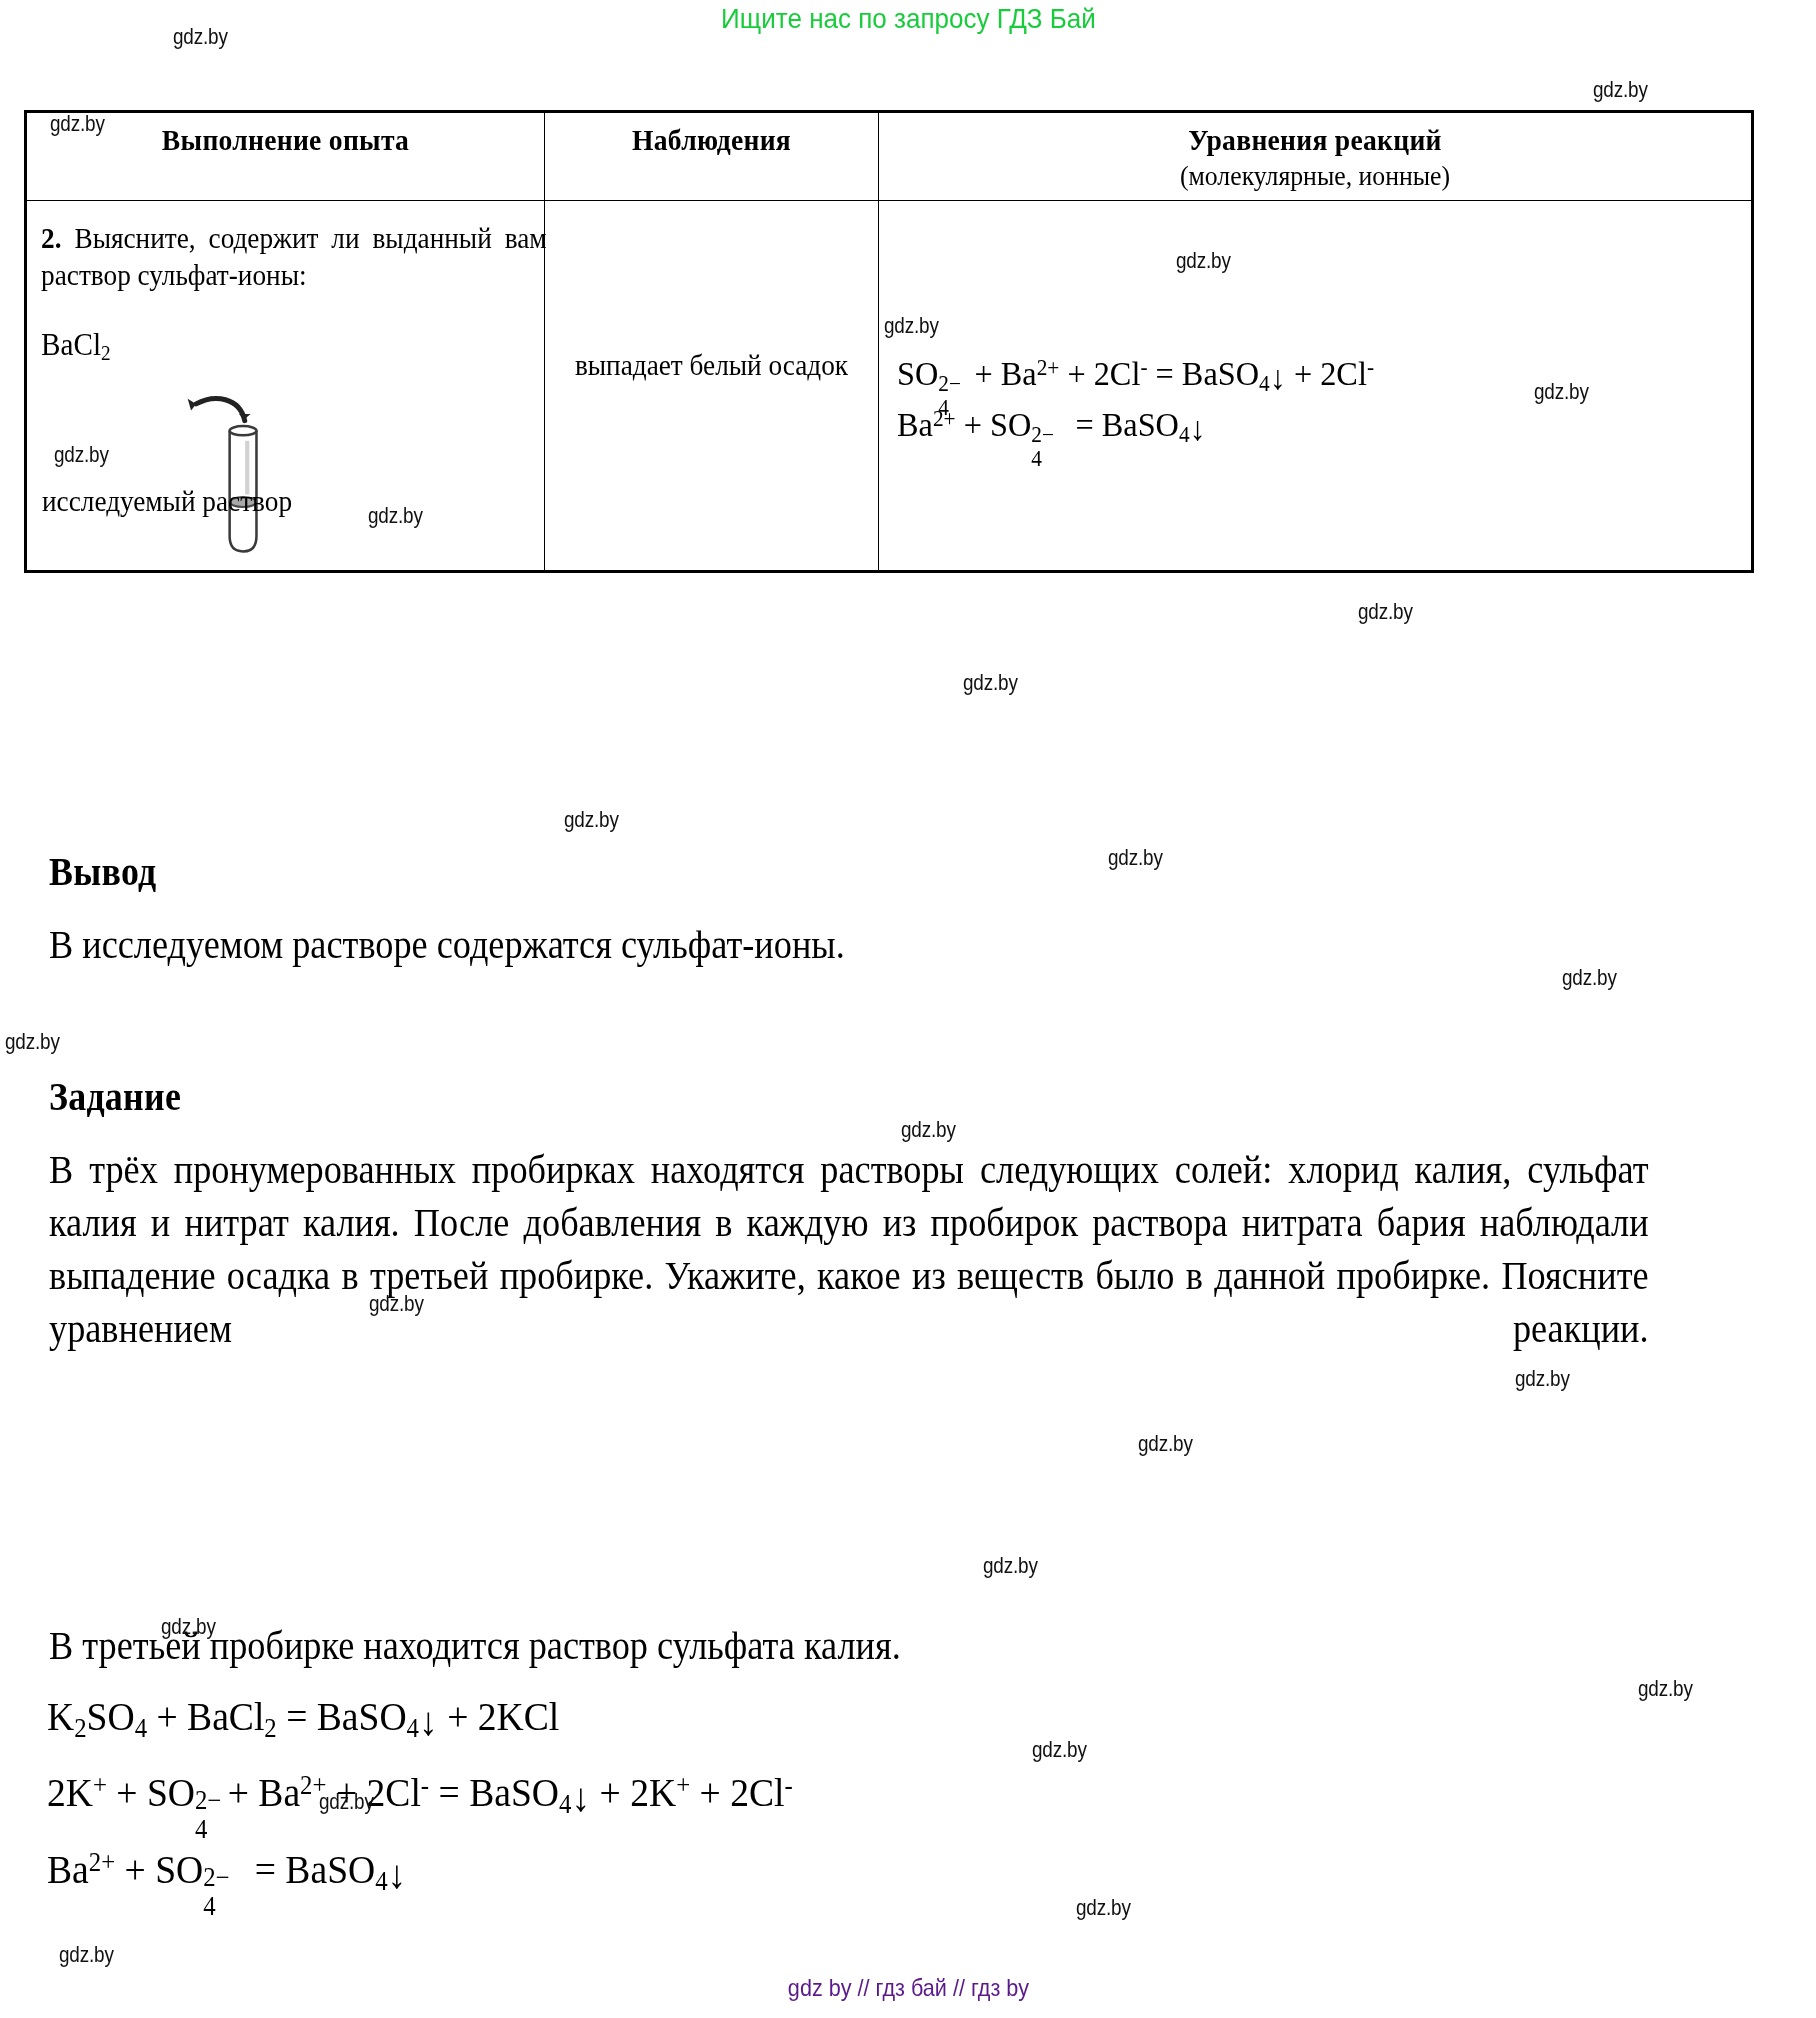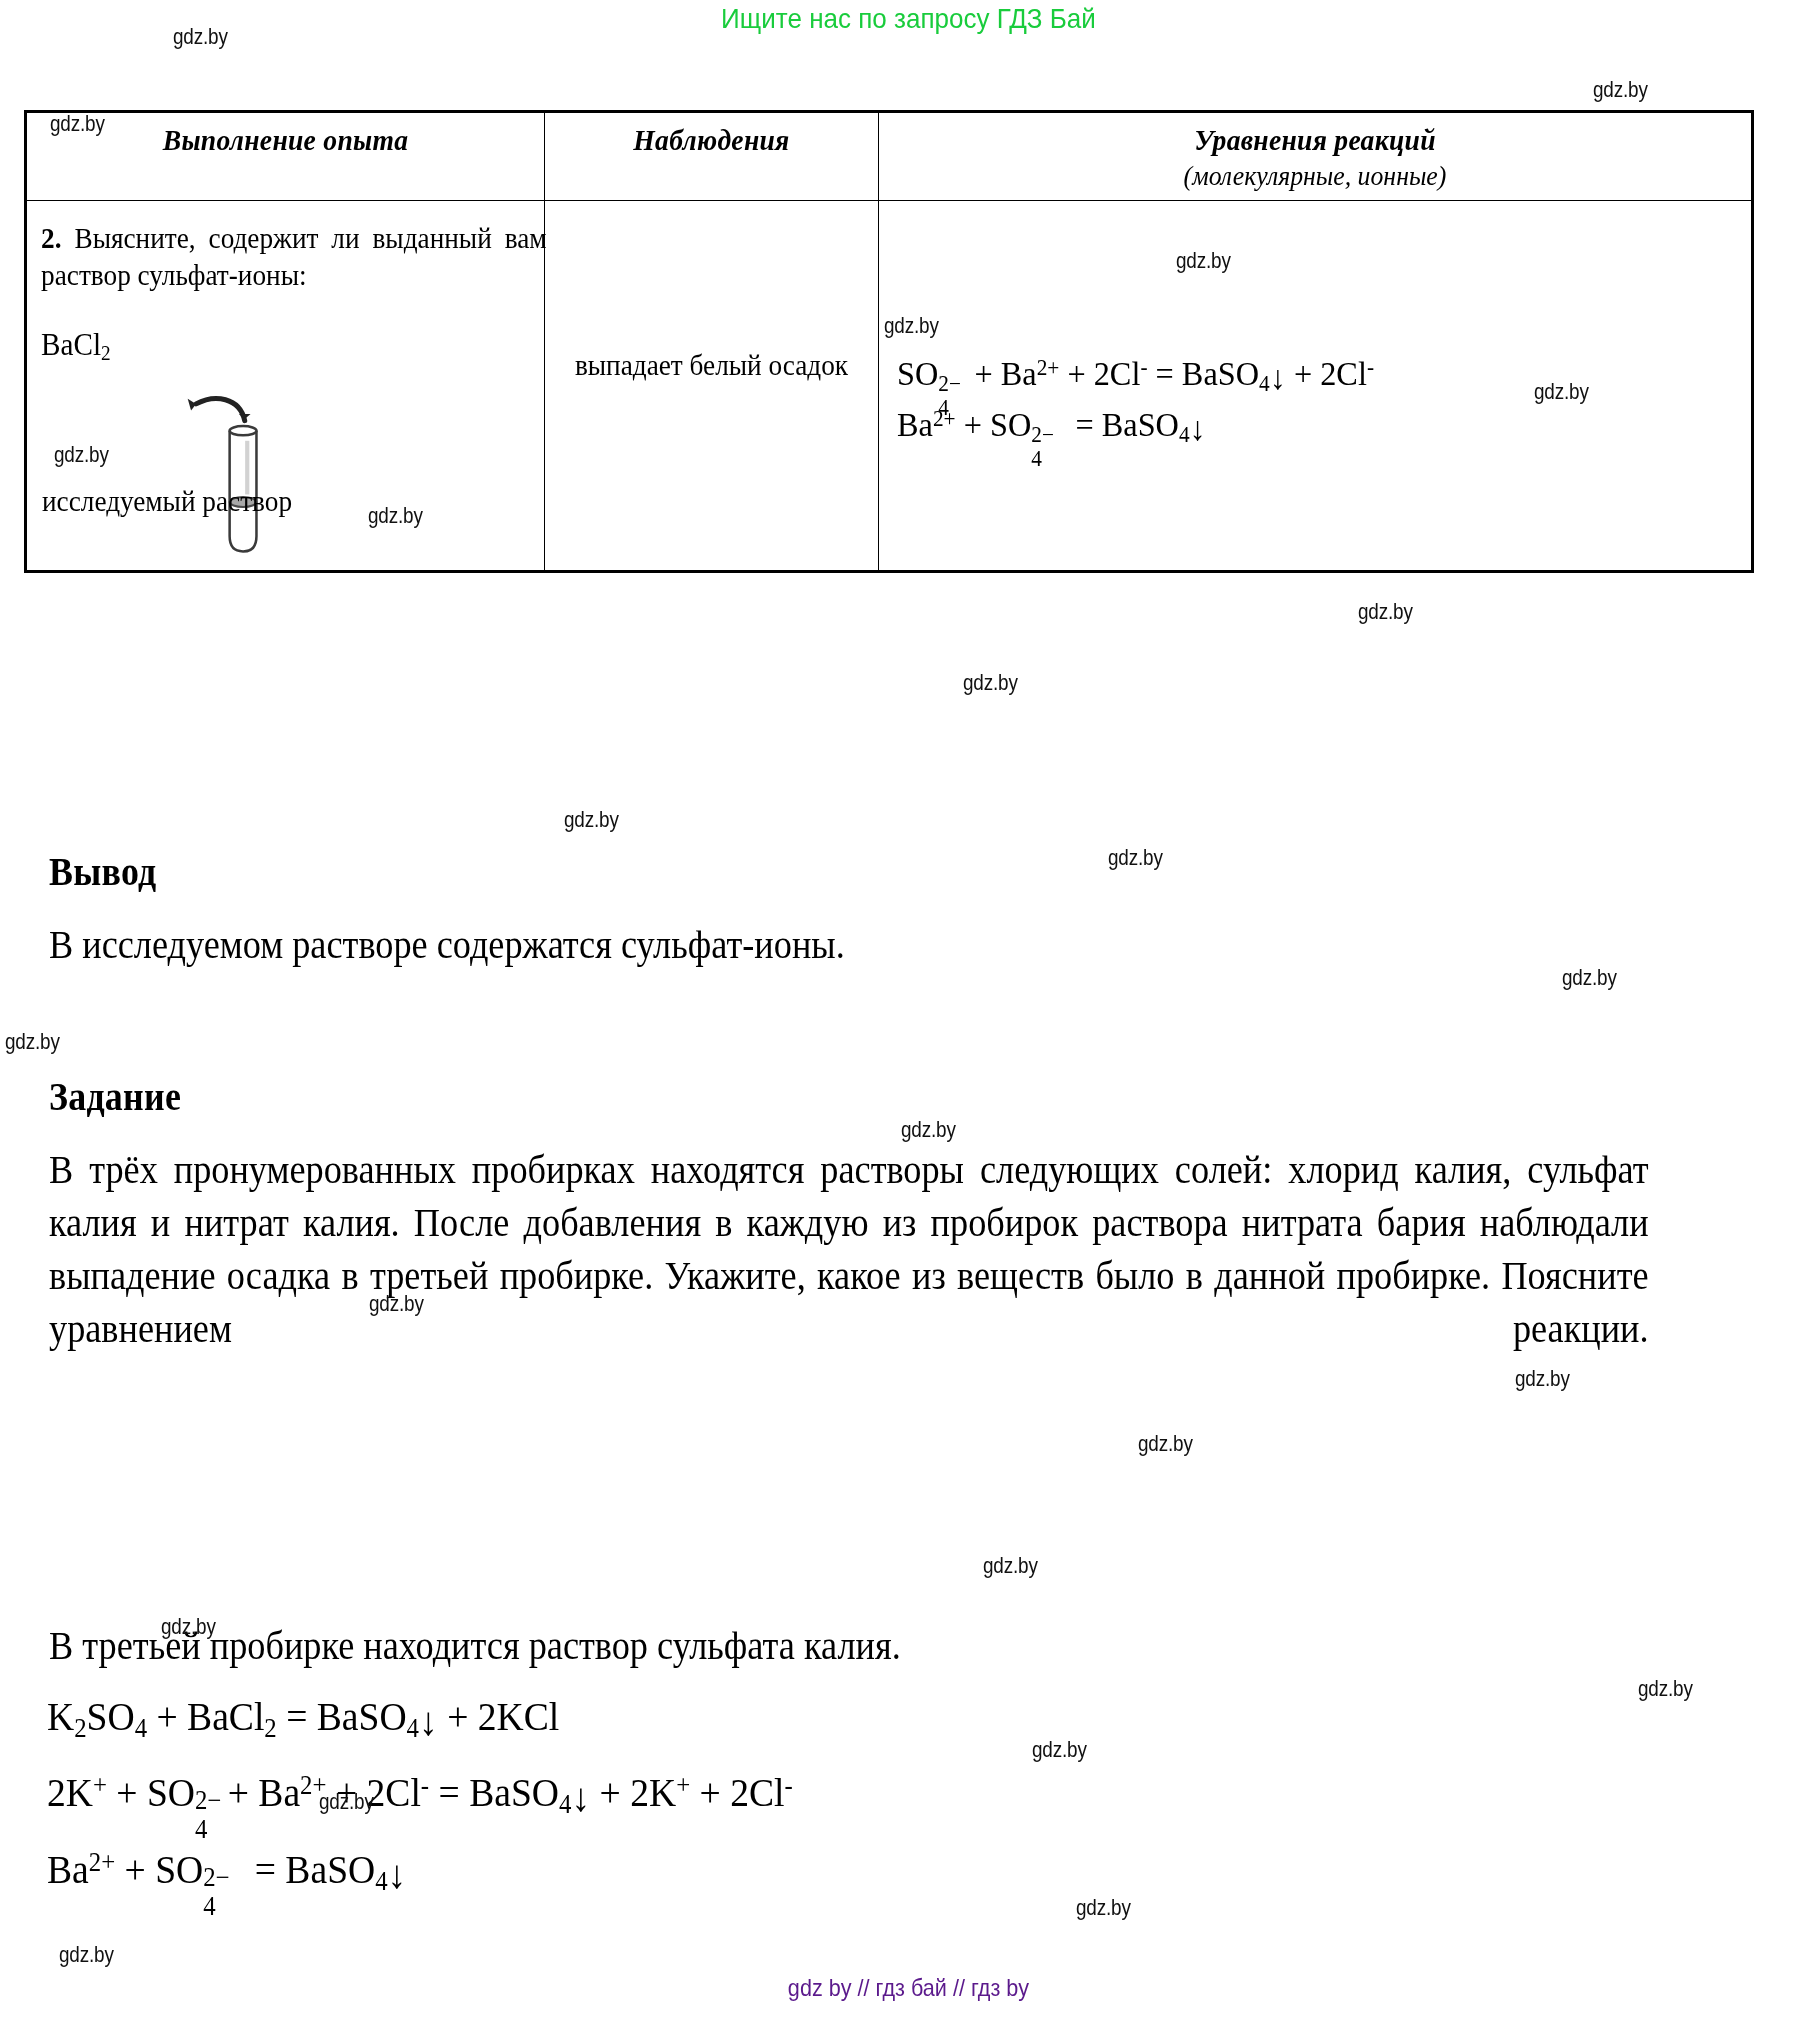--- a/index.html
+++ b/index.html
@@ -59,21 +59,20 @@
   }
   table.exp td, table.exp th {
     border: 1.7px solid #000;
     padding: 0;
     vertical-align: top;
     position: relative;
   }
   table.exp th {
     font-weight: bold;
     text-align: center;
-    font-style: italic;
   }
   .col1 { width: 518px; }
   .col2 { width: 334px; }
   .col3 { width: auto; }
 
   .hdr-cell { height: 87px; }
   .hdr-title {
     font-size: 30px;
     font-weight: bold;
     letter-spacing: 0.3px;

